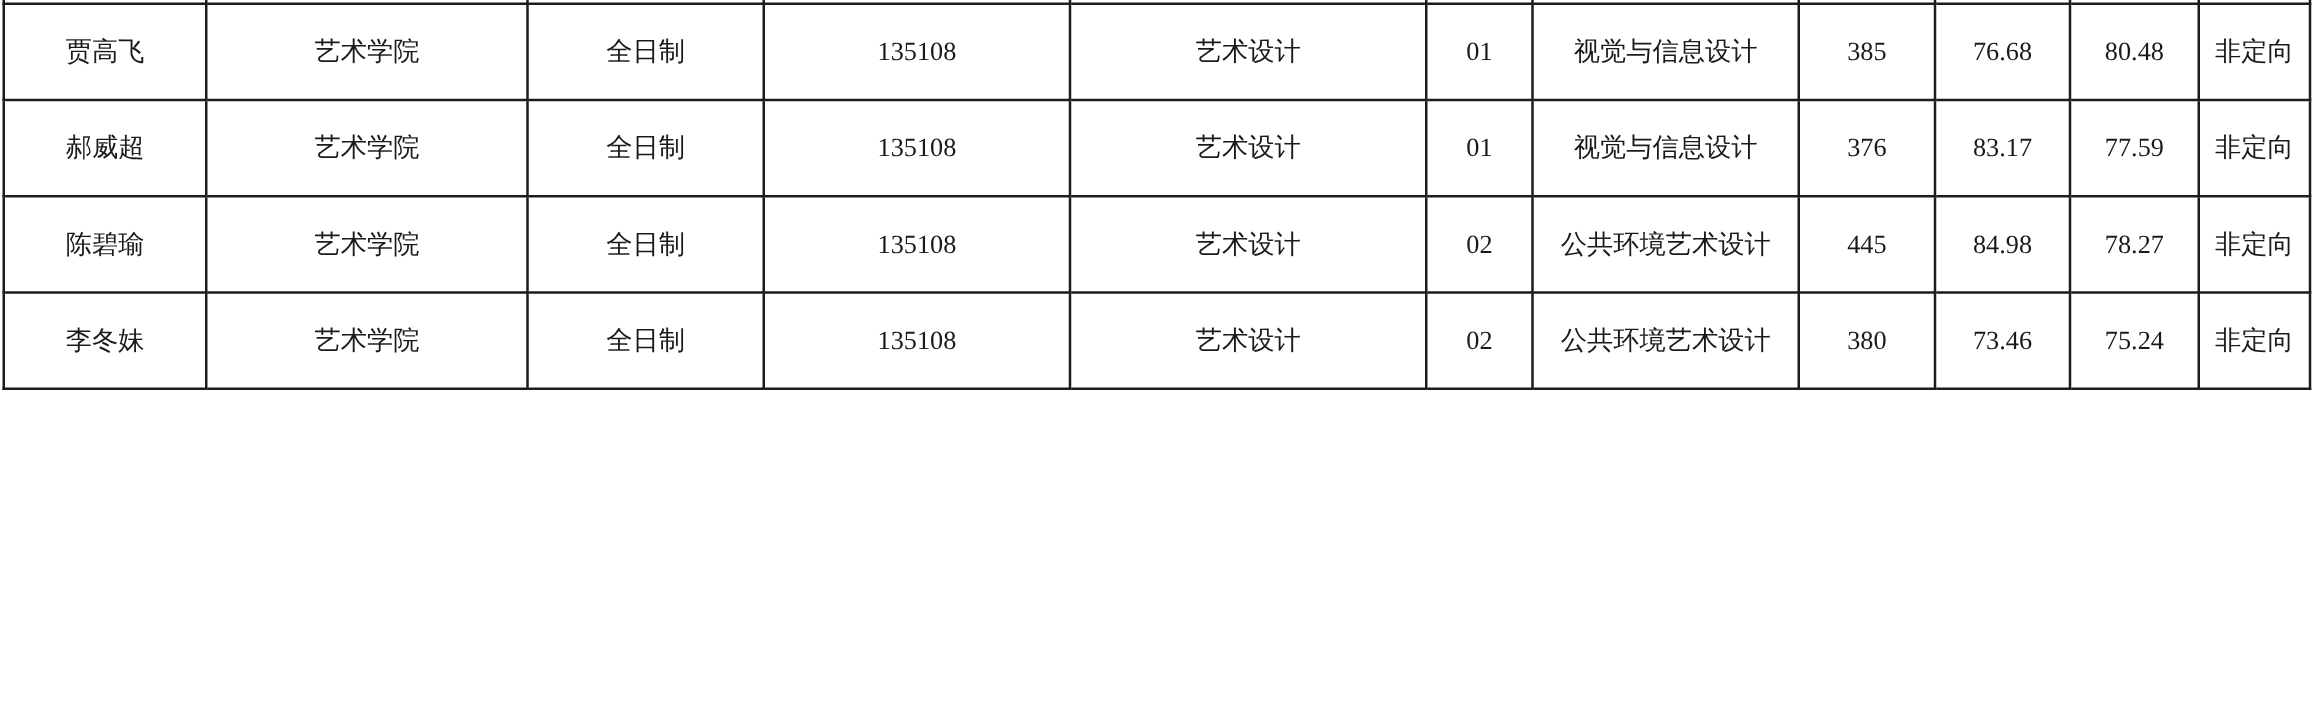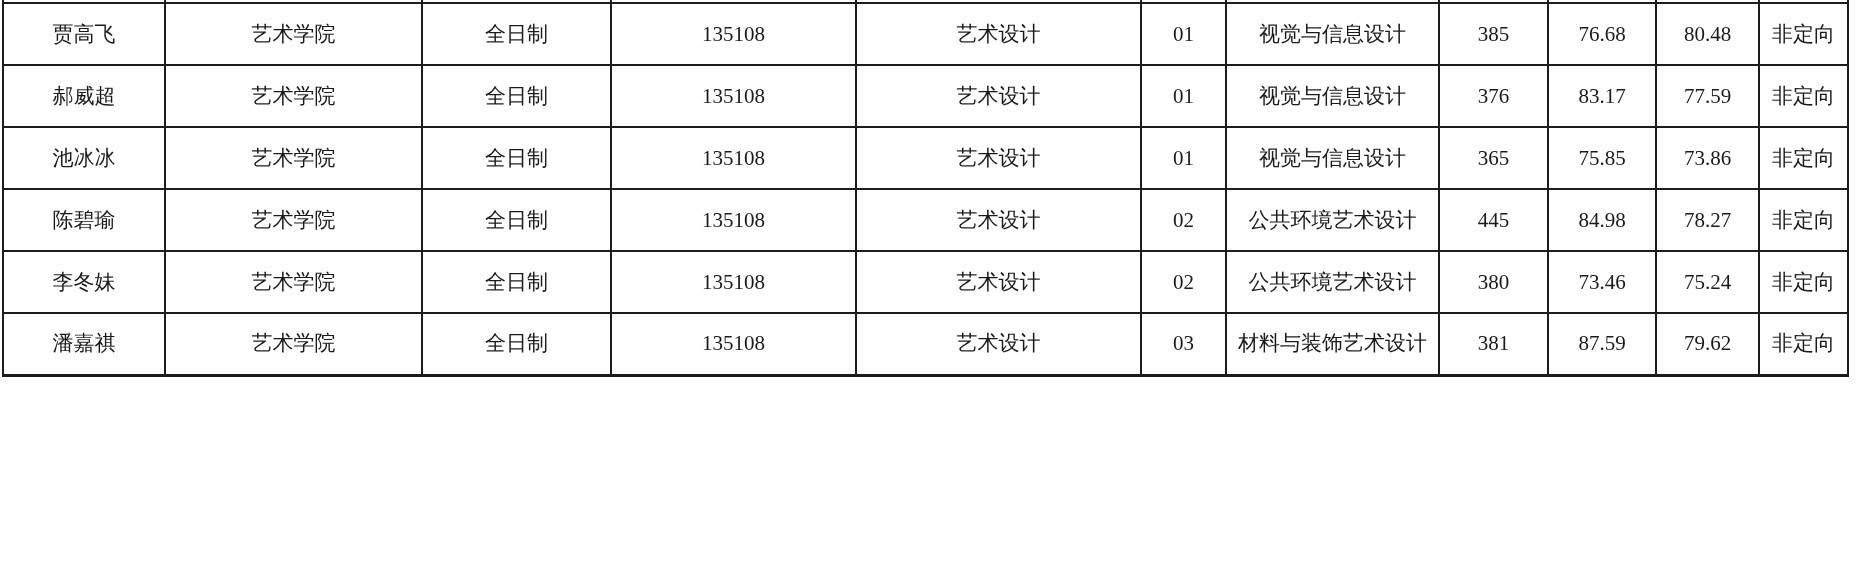--- a/index.html
+++ b/index.html
@@ -30,21 +30,21 @@
     line-height: 1;
     padding: 0;
     overflow: hidden;
     white-space: nowrap;
   }
   tr.sliver-row td {
     border-top: none;
     height: 2px;
   }
   tr.data-row {
-    height: 62px;
+    height: 77px;
   }
   tr.data-row.last td {
     border-bottom-width: 3px;
   }
 </style>
 </head>
 <body>
 
 <div class="screen">
   <table class="score-table">
@@ -95,33 +95,20 @@
       <td>135108</td>
       <td>艺术设计</td>
       <td>01</td>
       <td>视觉与信息设计</td>
       <td>376</td>
       <td>83.17</td>
       <td>77.59</td>
       <td>非定向</td>
     </tr>
     <tr class="data-row">
-      <td>池冰冰</td>
-      <td>艺术学院</td>
-      <td>全日制</td>
-      <td>135108</td>
-      <td>艺术设计</td>
-      <td>01</td>
-      <td>视觉与信息设计</td>
-      <td>365</td>
-      <td>75.85</td>
-      <td>73.86</td>
-      <td>非定向</td>
-    </tr>
-    <tr class="data-row">
       <td>陈碧瑜</td>
       <td>艺术学院</td>
       <td>全日制</td>
       <td>135108</td>
       <td>艺术设计</td>
       <td>02</td>
       <td>公共环境艺术设计</td>
       <td>445</td>
       <td>84.98</td>
       <td>78.27</td>
@@ -133,28 +120,15 @@
       <td>全日制</td>
       <td>135108</td>
       <td>艺术设计</td>
       <td>02</td>
       <td>公共环境艺术设计</td>
       <td>380</td>
       <td>73.46</td>
       <td>75.24</td>
       <td>非定向</td>
     </tr>
-    <tr class="data-row last">
-      <td>潘嘉祺</td>
-      <td>艺术学院</td>
-      <td>全日制</td>
-      <td>135108</td>
-      <td>艺术设计</td>
-      <td>03</td>
-      <td>材料与装饰艺术设计</td>
-      <td>381</td>
-      <td>87.59</td>
-      <td>79.62</td>
-      <td>非定向</td>
-    </tr>
   </tbody>
     </table>
 </div>
 
 </body></html>

